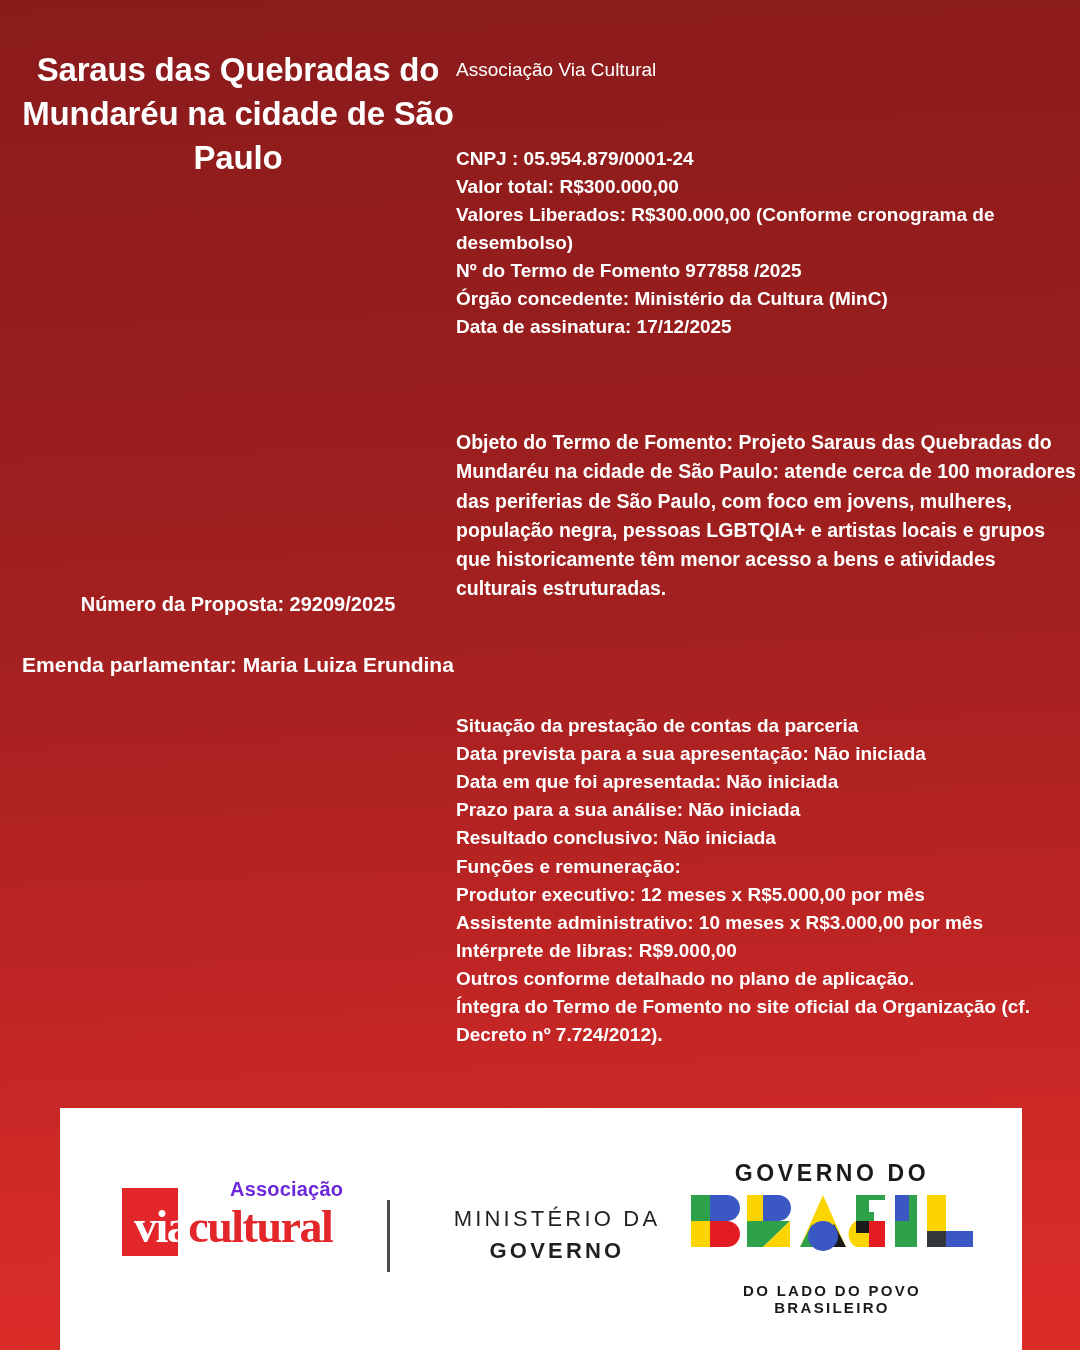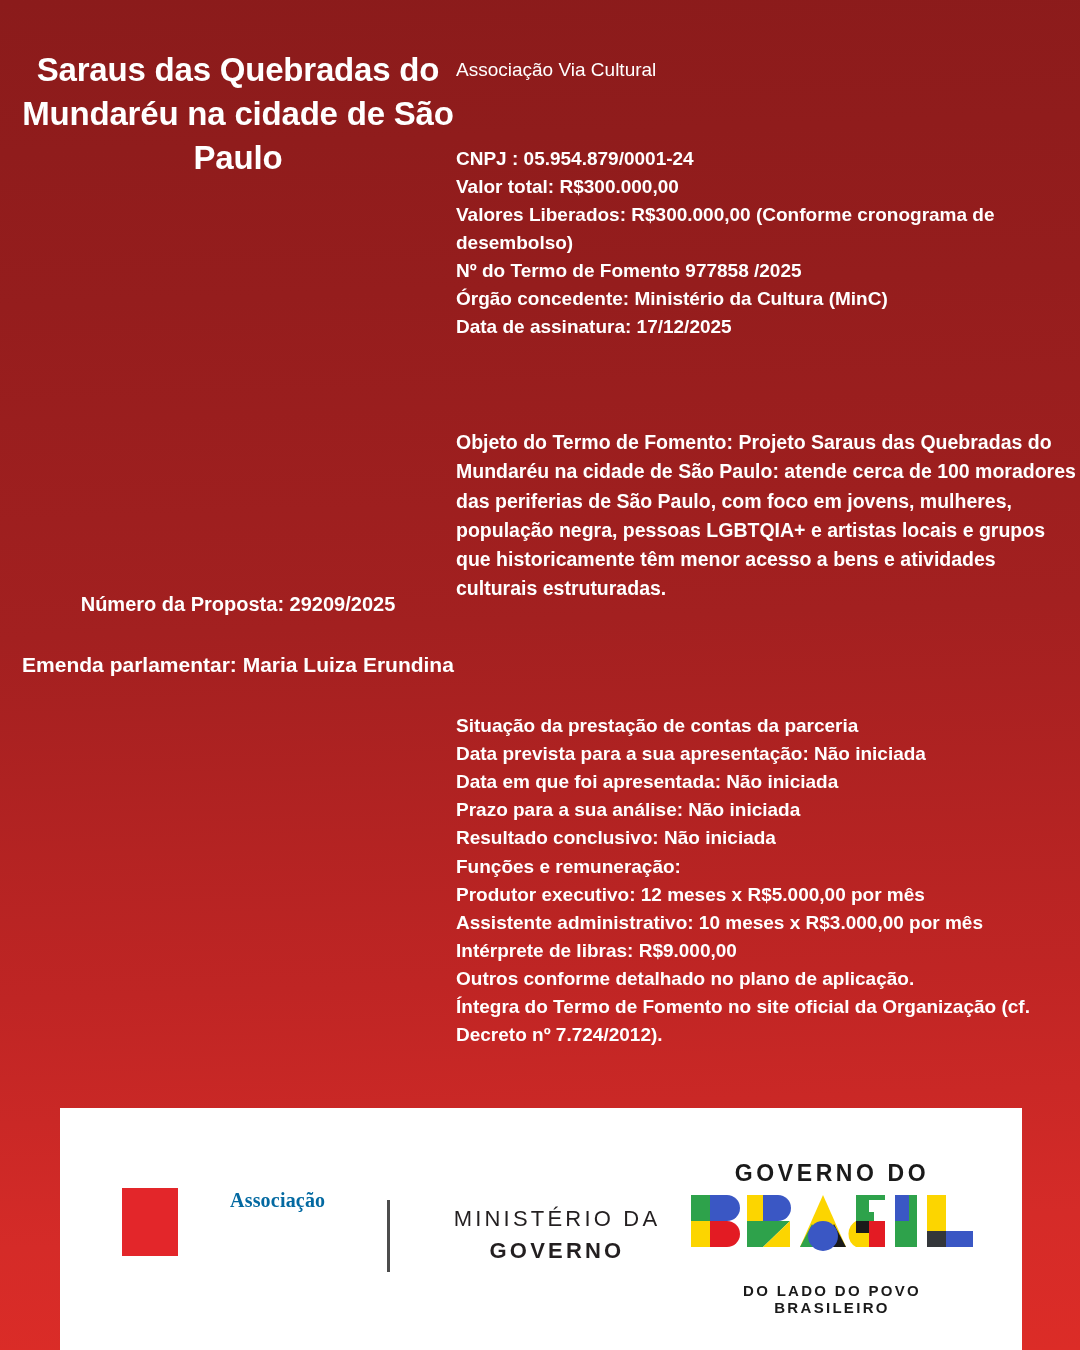--- a/index.html
+++ b/index.html
@@ -148,25 +148,25 @@
     position: absolute;
     left: 0;
     top: 10px;
     width: 56px;
     height: 68px;
     background: #e3262a;
   }
   .via-assoc {
     position: absolute;
     left: 108px;
-    top: 11px;
+    top: 0px;
     font-size: 20px;
     font-weight: bold;
-    color: #0369a1;
-    font-family: Liberation Serif, serif;
+    color: #6d28d9;
+    font-family: Liberation Sans, sans-serif;
     letter-spacing: 0.2px;
   }
   .via-word {
     position: absolute;
     left: 12px;
     top: 26px;
     font-family: "Liberation Serif", serif;
     font-size: 46px;
     font-weight: bold;
     letter-spacing: -1.5px;
@@ -281,20 +281,23 @@
     </div>
 
   </div>
 
   <div class="footer-card">
     <div class="footer-inner">
 
       <div class="via-logo">
         <div class="via-square"></div>
         <div class="via-assoc">Associação</div>
+        <div class="via-word">
+          <span class="w-via">via</span><span class="w-cultural">cultural</span>
+        </div>
       </div>
 
       <div class="footer-divider"></div>
 
       <div class="minc-logo">
         <div class="minc-line1">MINISTÉRIO DA</div>
         <div class="minc-line2">GOVERNO</div>
       </div>
 
       <div class="gov-logo">

